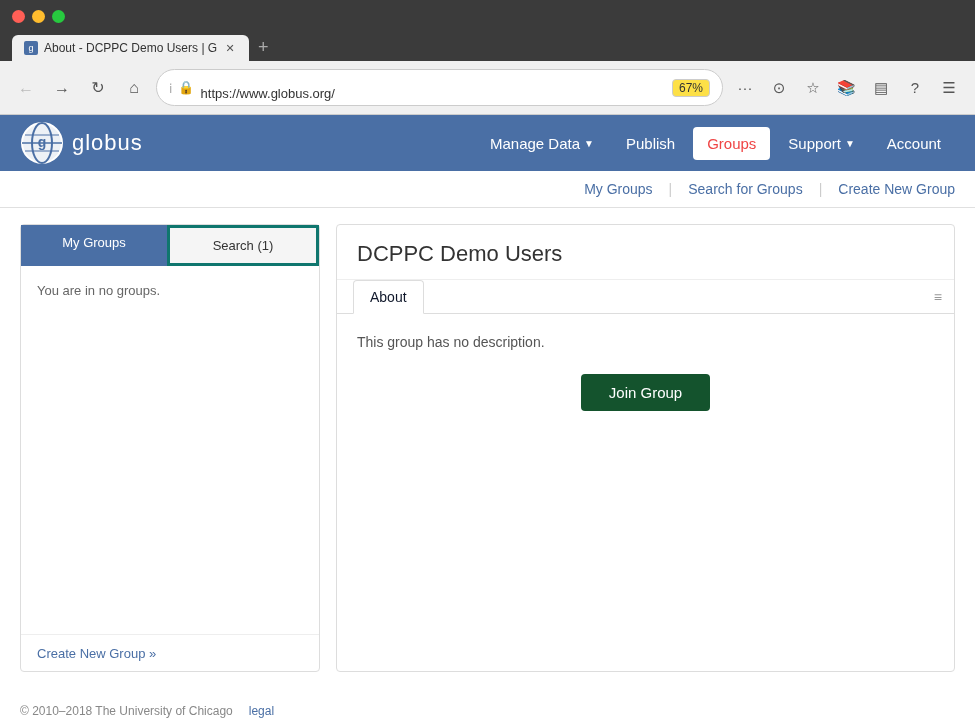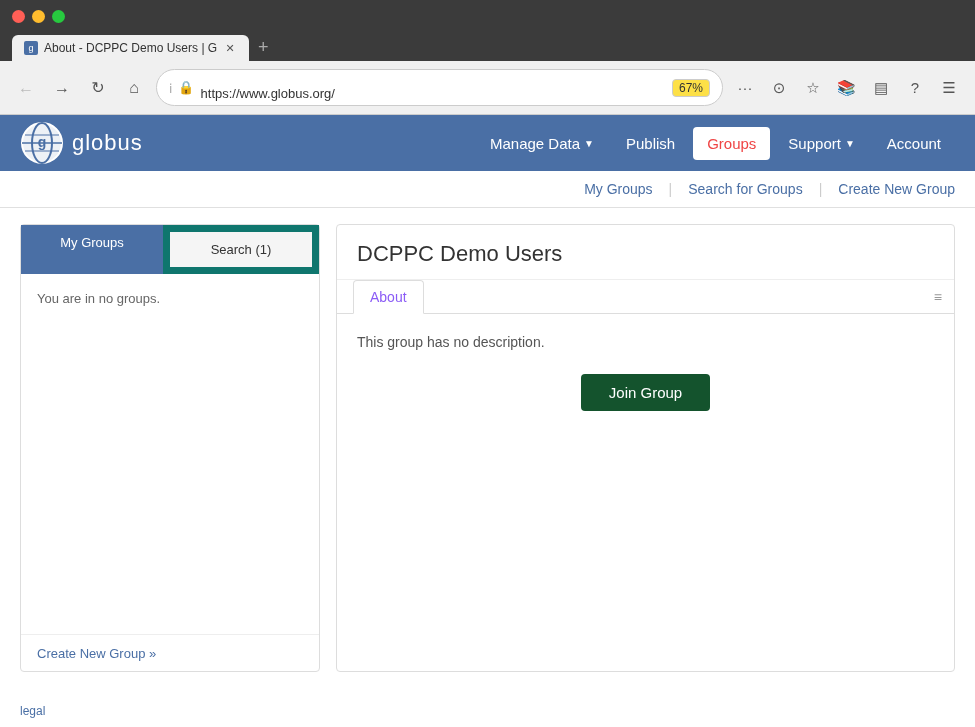--- a/index.html
+++ b/index.html
@@ -48,32 +48,32 @@
     .sub-nav-separator { color: #ccc; }
 
     
     .main-content { display: flex; padding: 16px 20px; gap: 16px; min-height: 480px; }
 
     
     .left-panel { width: 300px; border: 1px solid #ddd; border-radius: 4px; display: flex; flex-direction: column; }
     .left-panel-tabs { display: flex; }
     .left-tab { flex: 1; padding: 10px; text-align: center; cursor: pointer; font-size: 13px; border-bottom: 2px solid transparent; }
     .left-tab.active { background: #4a6fa5; color: white; }
-    .left-tab.inactive { background: #f5f5f5; color: #333; border: 7px solid #0f766e; }
+    .left-tab.inactive { background: #f5f5f5; color: #333; border: 3px solid #0f766e; }
     .left-panel-body { padding: 16px; flex: 1; }
     .no-groups-text { color: #666; font-size: 13px; }
     .left-panel-footer { padding: 10px 16px; border-top: 1px solid #eee; }
     .create-group-link { color: #4a6fa5; font-size: 13px; cursor: pointer; text-decoration: none; }
 
     
     .right-panel { flex: 1; border: 1px solid #ddd; border-radius: 4px; }
     .group-title { padding: 16px 20px 12px; font-size: 22px; font-weight: 400; color: #333; border-bottom: 1px solid #eee; }
     .group-tabs { display: flex; border-bottom: 1px solid #ddd; padding: 0 0 0 16px; align-items: center; }
     .group-tab { padding: 8px 16px; cursor: pointer; font-size: 14px; border: 1px solid transparent; margin-bottom: -1px; }
-    .group-tab.active { border: 1px solid #ddd; border-bottom-color: white; background: white; border-radius: 4px 4px 0 0; color: #8b5cf6; }
+    .group-tab.active { border: 1px solid #ddd; border-bottom-color: white; background: white; border-radius: 4px 4px 0 0; color: #0f172a; }
     .group-tab-actions { margin-left: auto; padding-right: 12px; color: #999; cursor: pointer; }
     .group-content { padding: 20px; }
     .group-description { color: #555; font-size: 14px; margin-bottom: 24px; }
     .join-group-btn { background: #14532d; color: white; border: none; padding: 10px 28px; border-radius: 4px; font-size: 15px; cursor: pointer; display: block; margin: 20px auto; }
 
     
     .page-footer { padding: 16px 20px; color: #888; font-size: 12px; display: flex; gap: 16px; align-items: center; }
     .footer-link { color: #4a6fa5; text-decoration: none; font-size: 12px; }
 
     
@@ -197,17 +197,18 @@
         </div>
         <div class="group-content">
           <p class="group-description">This group has no description.</p>
           <button class="join-group-btn">Join Group</button>
         </div>
       </div>
 
     </div>
 
     <div class="page-footer">
+      <span>© 2010–2018 The University of Chicago</span>
       <a class="footer-link">legal</a>
     </div>
 
   </div>
 </div>
 
 </body></html>

